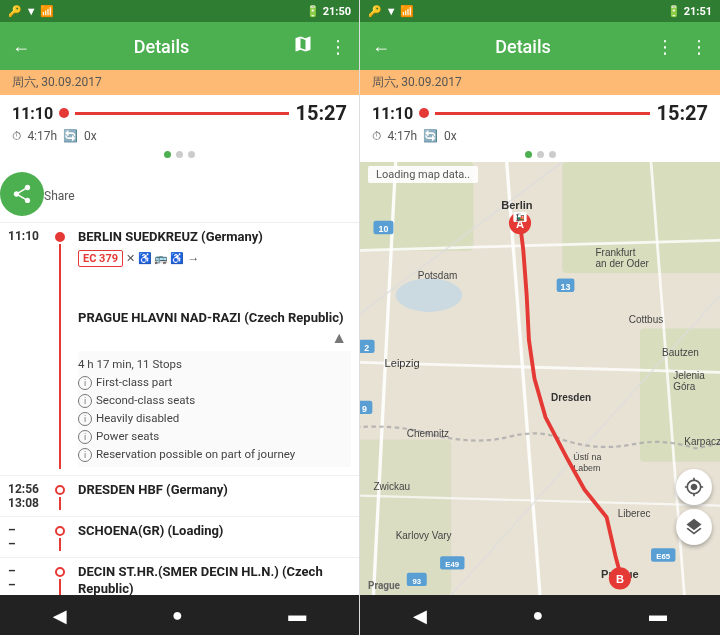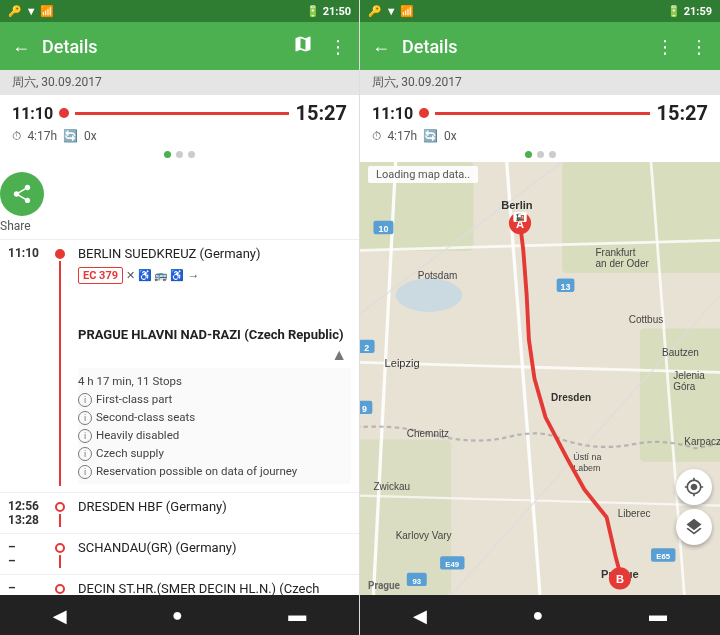--- a/index.html
+++ b/index.html
@@ -59,31 +59,32 @@
       align-items: center;
       padding: 0 8px;
       gap: 8px;
       flex-shrink: 0;
     }
     .app-bar-title {
       color: white;
       font-size: 18px;
       font-weight: 500;
       flex: 1;
+      text-align: center;
     }
     .app-bar-icon {
       color: white;
       font-size: 18px;
       cursor: pointer;
       padding: 4px;
     }
 
     
     .date-bar {
-      background: #e5e5e5;
+      background: #fdba74;
       padding: 4px 12px;
       font-size: 12px;
       color: #555;
       flex-shrink: 0;
     }
 
     
     .time-header {
       padding: 6px 12px 2px;
       display: flex;
@@ -140,21 +141,22 @@
       border-radius: 50%;
       background: #ccc;
     }
     .dot.active {
       background: #4caf50;
     }
 
     
     .share-section {
       display: flex;
-      flex-direction: column;
+      flex-direction: row;
+      align-items: center;
       padding: 10px 0 6px;
       border-bottom: 1px solid #eee;
     }
     .share-btn {
       width: 44px;
       height: 44px;
       border-radius: 50%;
       background: #4caf50;
       display: flex;
       align-items: center;
@@ -227,21 +229,21 @@
       margin-top: 2px;
     }
 
     .content-col {
       flex: 1;
       padding: 0 8px;
     }
 
     .station-name {
       font-size: 13px;
-      font-weight: normal;
+      font-weight: bold;
       color: #222;
       line-height: 1.3;
     }
 
     .train-info-row {
       display: flex;
       flex-wrap: wrap;
       gap: 3px;
       margin: 4px 0;
     }
@@ -485,34 +487,34 @@
           <div class="detail-row">
             <span class="info-icon">i</span>
             <span>Second-class seats</span>
           </div>
           <div class="detail-row">
             <span class="info-icon">i</span>
             <span>Heavily disabled</span>
           </div>
           <div class="detail-row">
             <span class="info-icon">i</span>
-            <span>Czech supply</span>
+            <span>Power seats</span>
           </div>
           <div class="detail-row">
             <span class="info-icon">i</span>
-            <span>Reservation possible on data of journey</span>
+            <span>Reservation possible on part of journey</span>
           </div>
         </div>
       </div>
     </div>
 
     <div class="journey-item">
       <div class="time-col">
         <span>12:56</span>
-        <span>13:28</span>
+        <span>13:08</span>
       </div>
       <div class="dot-col">
         <div class="stop-dot outline"></div>
         <div class="stop-line"></div>
       </div>
       <div class="content-col">
         <div class="station-name">DRESDEN HBF (Germany)</div>
       </div>
     </div>
 
@@ -520,21 +522,21 @@
     <div class="journey-item">
       <div class="time-col">
         <span>–</span>
         <span>–</span>
       </div>
       <div class="dot-col">
         <div class="stop-dot outline"></div>
         <div class="stop-line"></div>
       </div>
       <div class="content-col">
-        <div class="station-name">SCHANDAU(GR) (Germany)</div>
+        <div class="station-name">SCHOENA(GR) (Loading)</div>
       </div>
     </div>
 
     <div class="journey-item">
       <div class="time-col">
         <span>–</span>
         <span>–</span>
       </div>
       <div class="dot-col">
         <div class="stop-dot outline"></div>
@@ -558,21 +560,21 @@
 <div class="map-panel">
 
   <div class="status-bar">
     <div class="status-bar-left">
       <span>🔑</span>
       <span>▼</span>
       <span>📶</span>
     </div>
     <div class="status-bar-right">
       <span>🔋</span>
-      <span class="status-bar-time">21:59</span>
+      <span class="status-bar-time">21:51</span>
     </div>
   </div>
 
   <div class="app-bar">
     <span class="app-bar-icon">←</span>
     <span class="app-bar-title">Details</span>
     <span class="app-bar-icon">⋮</span>
     <span class="app-bar-icon">⋮</span>
   </div>
 

